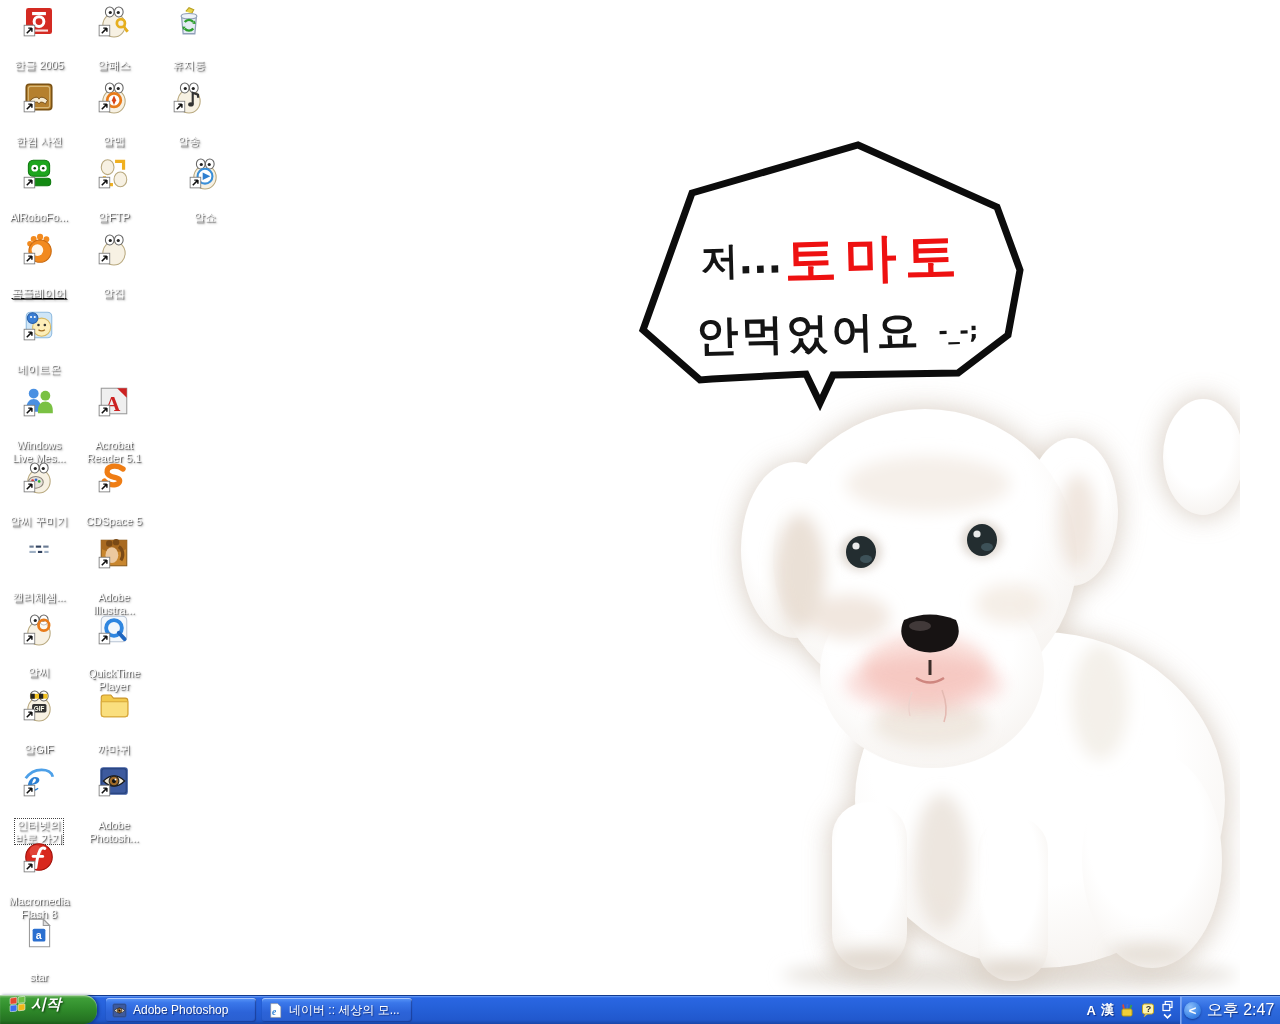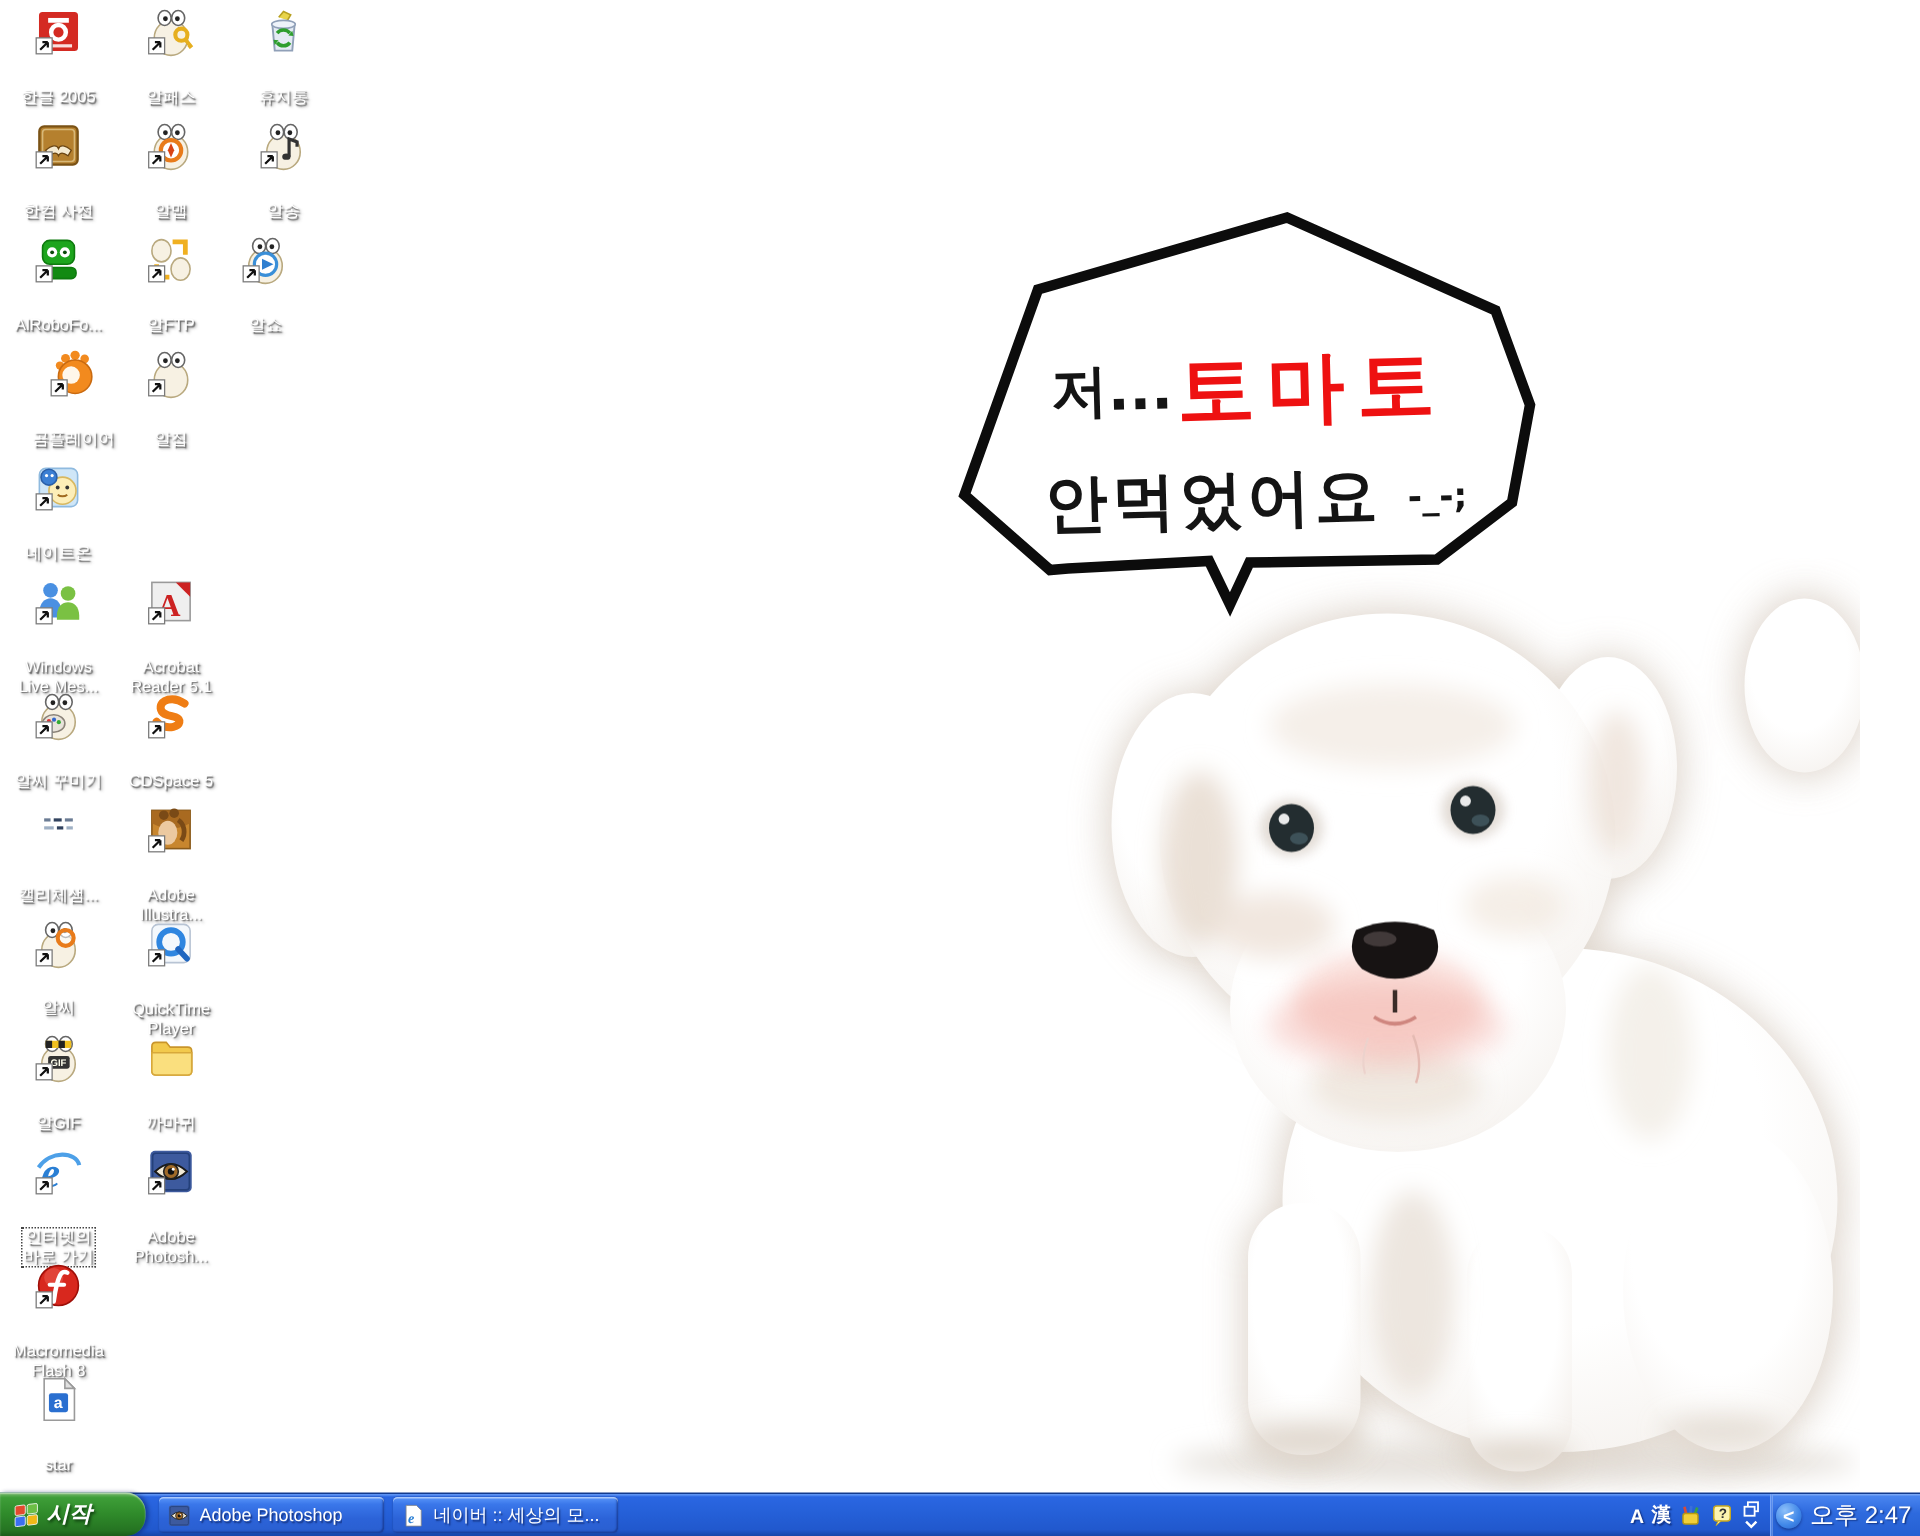--- a/index.html
+++ b/index.html
@@ -20,21 +20,21 @@
   #bubble text{font-family:"DejaVu Sans",sans-serif;font-weight:bold;}
 
   
   #dog{position:absolute;left:680px;top:372px;width:560px;height:622px;}
 
   
   #taskbar{position:absolute;left:0;bottom:0;width:1280px;height:29px;
     background:linear-gradient(to bottom,#4986f5 0%,#2a66e2 8%,#2560d8 45%,#2158cd 85%,#1846a8 100%);
     border-top:1px solid #123b8f;box-shadow:inset 0 1px 0 #5d92f2;
     display:flex;align-items:stretch;box-sizing:border-box;}
-  #startbtn{width:97px;height:29px;margin-top:-1px;display:flex;align-items:center;gap:5px;
+  #startbtn{width:97px;height:29px;margin-top:-1px;display:flex;gap:5px;
     padding-left:9px;box-sizing:border-box;cursor:pointer;
     background:linear-gradient(to bottom,#7aba6e 0%,#3e9e38 12%,#2f8a2a 50%,#257322 88%,#1c5c1a 100%);
     border-radius:0 13px 13px 0;
     box-shadow:inset 0 1px 1px rgba(255,255,255,.5), 2px 0 3px rgba(0,20,80,.45);}
   #startbtn .stxt{color:#fff;font-size:15px;font-weight:bold;font-style:italic;
     text-shadow:1px 1px 2px rgba(10,50,10,.9);}
   #taskbtns{display:flex;align-items:center;gap:6px;margin-left:9px;flex:1 1 auto;}
   .tbtn{width:150px;height:24px;display:flex;align-items:center;gap:5px;padding:0 5px;box-sizing:border-box;
     border-radius:3px;cursor:pointer;
     background:linear-gradient(to bottom,#5b97fa 0%,#3a77ea 20%,#2c63d8 60%,#2a5fd0 100%);
@@ -267,39 +267,39 @@
             <path d="M17 5 h8 v8" fill="none" stroke="#f0b020" stroke-width="3"></path>
             <path d="M15 27 h-8 v-8" fill="none" stroke="#f0b020" stroke-width="3"></path>
             <g>
               <rect x="2" y="20" width="10" height="10" fill="#fff" stroke="#7a7a7a" stroke-width="0.8"></rect>
               <path d="M4.5 27.5 L9.3 22.7 M9.3 22.7 h-3.4 M9.3 22.7 v3.4" stroke="#111" stroke-width="1.4" fill="none"></path>
             </g>
           </svg>
         </div>
         <div class="ilabel"><span>알FTP</span></div>
       </div>
-      <div class="dicon" style="left: 140px; top: 156px;">
+      <div class="dicon" style="left: 168px; top: 156px;">
         <div class="glyphbox">
           <svg class="glyph" viewBox="0 0 32 32">
             <ellipse cx="16" cy="20" rx="10.5" ry="11" fill="#f7f1e3" stroke="#b9a97f"></ellipse>
             <ellipse cx="12" cy="7.5" rx="4.1" ry="4.7" fill="#fff" stroke="#666"></ellipse>
             <ellipse cx="20.5" cy="7.5" rx="4.1" ry="4.7" fill="#fff" stroke="#666"></ellipse>
             <circle cx="12.5" cy="8" r="1.5" fill="#222"></circle>
             <circle cx="20" cy="8" r="1.5" fill="#222"></circle>
             <circle cx="16" cy="19" r="7" fill="#fff" stroke="#3a8fd8" stroke-width="2"></circle>
             <path d="M13.8 15.5 L21 19 L13.8 22.5 Z" fill="#2f7fd0"></path>
             <g>
               <rect x="2" y="20" width="10" height="10" fill="#fff" stroke="#7a7a7a" stroke-width="0.8"></rect>
               <path d="M4.5 27.5 L9.3 22.7 M9.3 22.7 h-3.4 M9.3 22.7 v3.4" stroke="#111" stroke-width="1.4" fill="none"></path>
             </g>
           </svg>
         </div>
         <div class="ilabel"><span>알쇼</span></div>
       </div>
-      <div class="dicon" style="left: 12px; top: 232px;">
+      <div class="dicon" style="left: 2px; top: 232px; text-decoration: underline;">
         <div class="glyphbox">
           <svg class="glyph" viewBox="0 0 32 32">
             <circle cx="7.5" cy="11" r="2.6" fill="#f28a1e"></circle>
             <circle cx="11" cy="6.5" r="2.8" fill="#f28a1e"></circle>
             <circle cx="17" cy="4.6" r="2.9" fill="#f28a1e"></circle>
             <circle cx="23" cy="6.8" r="2.7" fill="#f28a1e"></circle>
             <circle cx="17" cy="18" r="10.5" fill="#f28a1e" stroke="#c96a10"></circle>
             <circle cx="14.5" cy="17" r="5.5" fill="#fff7ea"></circle>
             <g>
               <rect x="2" y="20" width="10" height="10" fill="#fff" stroke="#7a7a7a" stroke-width="0.8"></rect>

